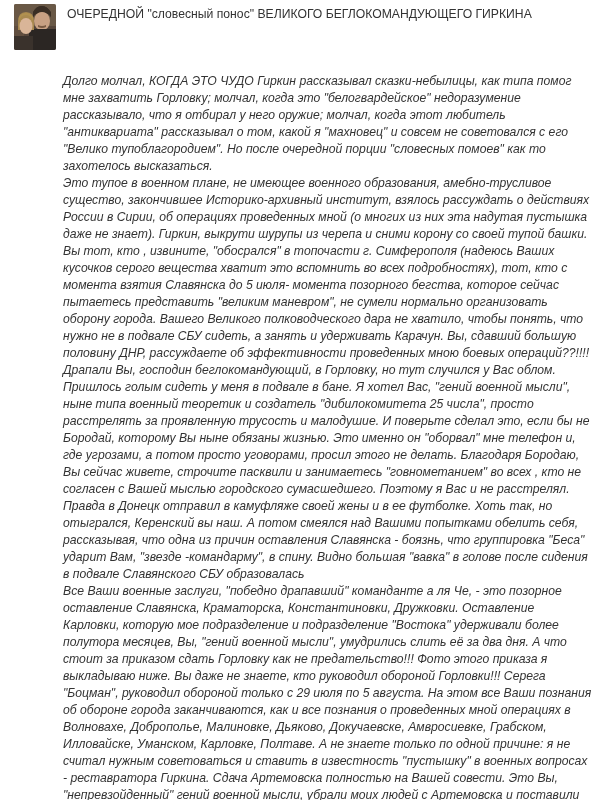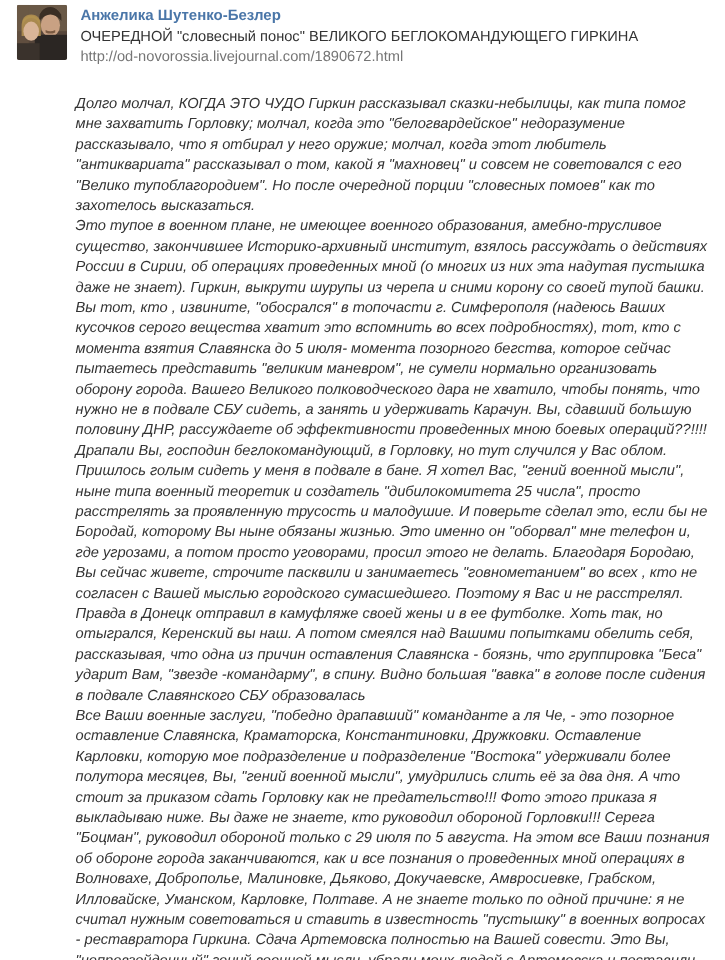--- a/index.html
+++ b/index.html
@@ -51,23 +51,21 @@
         <path d="M24 21 Q28 23 32 21 L32 23 Q28 25 24 23 Z" fill="#7a5a42"></path>
         <rect x="15" y="25" width="27" height="21" fill="#2b2623"></rect>
 
         <path d="M4 18 Q4 8 12 8 Q20 8 20 18 L20 26 L4 26 Z" fill="#a9894f"></path>
         <ellipse cx="12" cy="22" rx="6.5" ry="8" fill="#d9b598"></ellipse>
         <path d="M5 17 Q7 11 12 11 Q17 11 19 17 L19 13 Q16 9 12 9 Q8 9 5 13 Z" fill="#b1914f"></path>
         <rect x="0" y="32" width="19" height="14" fill="#3a322c"></rect>
       </svg>
     </div>
     <div class="header-text">
-      <div class="author">Анжелика Шутенко-Безлер</div>
       <div class="headline">ОЧЕРЕДНОЙ "словесный понос" ВЕЛИКОГО БЕГЛОКОМАНДУЮЩЕГО ГИРКИНА</div>
-      <div class="link">http://od-novorossia.livejournal.com/1890672.html</div>
     </div>
   </div>
 
   <div class="body-wrap">
     <div>
         <div class="para">Долго молчал, КОГДА ЭТО ЧУДО Гиркин рассказывал сказки-небылицы, как типа помог мне захватить Горловку; молчал, когда это "белогвардейское" недоразумение рассказывало, что я отбирал у него оружие; молчал, когда этот любитель "антиквариата" рассказывал о том, какой я "махновец" и совсем не советовался с его "Велико тупоблагородием". Но после очередной порции "словесных помоев" как то захотелось высказаться.</div>
         <div class="para">Это тупое в военном плане, не имеющее военного образования, амебно-трусливое существо, закончившее Историко-архивный институт, взялось рассуждать о действиях России в Сирии, об операциях проведенных мной (о многих из них эта надутая пустышка даже не знает). Гиркин, выкрути шурупы из черепа и сними корону со своей тупой башки.</div>
         <div class="para">Вы тот, кто , извините, "обосрался" в топочасти г. Симферополя (надеюсь Ваших кусочков серого вещества хватит это вспомнить во всех подробностях), тот, кто с момента взятия Славянска до 5 июля- момента позорного бегства, которое сейчас пытаетесь представить "великим маневром", не сумели нормально организовать оборону города. Вашего Великого полководческого дара не хватило, чтобы понять, что нужно не в подвале СБУ сидеть, а занять и удерживать Карачун. Вы, сдавший большую половину ДНР, рассуждаете об эффективности проведенных мною боевых операций??!!!!</div>
         <div class="para">Драпали Вы, господин беглокомандующий, в Горловку, но тут случился у Вас облом. Пришлось голым сидеть у меня в подвале в бане. Я хотел Вас, "гений военной мысли", ныне типа военный теоретик и создатель "дибилокомитета 25 числа", просто расстрелять за проявленную трусость и малодушие. И поверьте сделал это, если бы не Бородай, которому Вы ныне обязаны жизнью. Это именно он "оборвал" мне телефон и, где угрозами, а потом просто уговорами, просил этого не делать. Благодаря Бородаю, Вы сейчас живете, строчите пасквили и занимаетесь "говнометанием" во всех , кто не согласен с Вашей мыслью городского сумасшедшего. Поэтому я Вас и не расстрелял. Правда в Донецк отправил в камуфляже своей жены и в ее футболке. Хоть так, но отыгрался, Керенский вы наш. А потом смеялся над Вашими попытками обелить себя, рассказывая, что одна из причин оставления Славянска - боязнь, что группировка "Беса" ударит Вам, "звезде -командарму", в спину. Видно большая "вавка" в голове после сидения в подвале Славянского СБУ образовалась</div>
         <div class="para">Все Ваши военные заслуги, "победно драпавший" команданте а ля Че, - это позорное оставление Славянска, Краматорска, Константиновки, Дружковки. Оставление Карловки, которую мое подразделение и подразделение "Востока" удерживали более полутора месяцев, Вы, "гений военной мысли", умудрились слить её за два дня. А что стоит за приказом сдать Горловку как не предательство!!! Фото этого приказа я выкладываю ниже. Вы даже не знаете, кто руководил обороной Горловки!!! Серега "Боцман", руководил обороной только с 29 июля по 5 августа. На этом все Ваши познания об обороне города заканчиваются, как и все познания о проведенных мной операциях в Волновахе, Доброполье, Малиновке, Дьяково, Докучаевске, Амвросиевке, Грабском, Илловайске, Уманском, Карловке, Полтаве. А не знаете только по одной причине: я не считал нужным советоваться и ставить в известность "пустышку" в военных вопросах - реставратора Гиркина. Сдача Артемовска полностью на Вашей совести. Это Вы, "непревзойденный" гений военной мысли, убрали моих людей с Артемовска и поставили туда свой гарнизон, который разбежался при виде двух БТРов. Это Вы виновны в смерти "Ромашки", это на Вашей совести смерть моего друга, командира той группы, которая приняла бой 5 мая 2014 года "Волка", и которая потом в полном составе ушла в Горловку, а Вы объявили их дезертирами. Я никогда не забуду, как ночью один уходил со Славянска с двумя пистолетами после Вашей фразы "Два медведя в одной берлоге не уживутся". Так вот после Вашего "героического" драпа в Горловку, я могу с чистым сердцем сказать: " Медведь с тобой, ПЕТУХОМ, в одной берлоге, точно не уживутся"</div>

